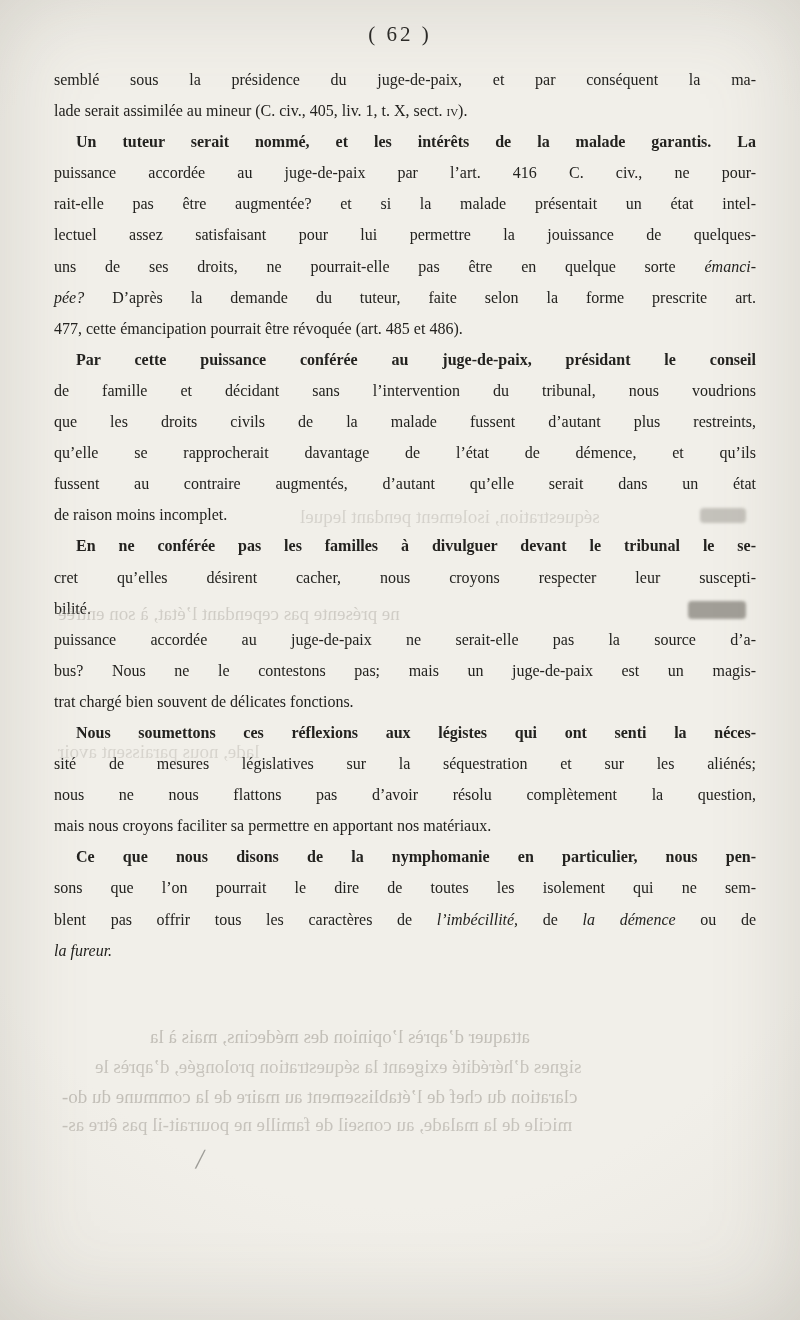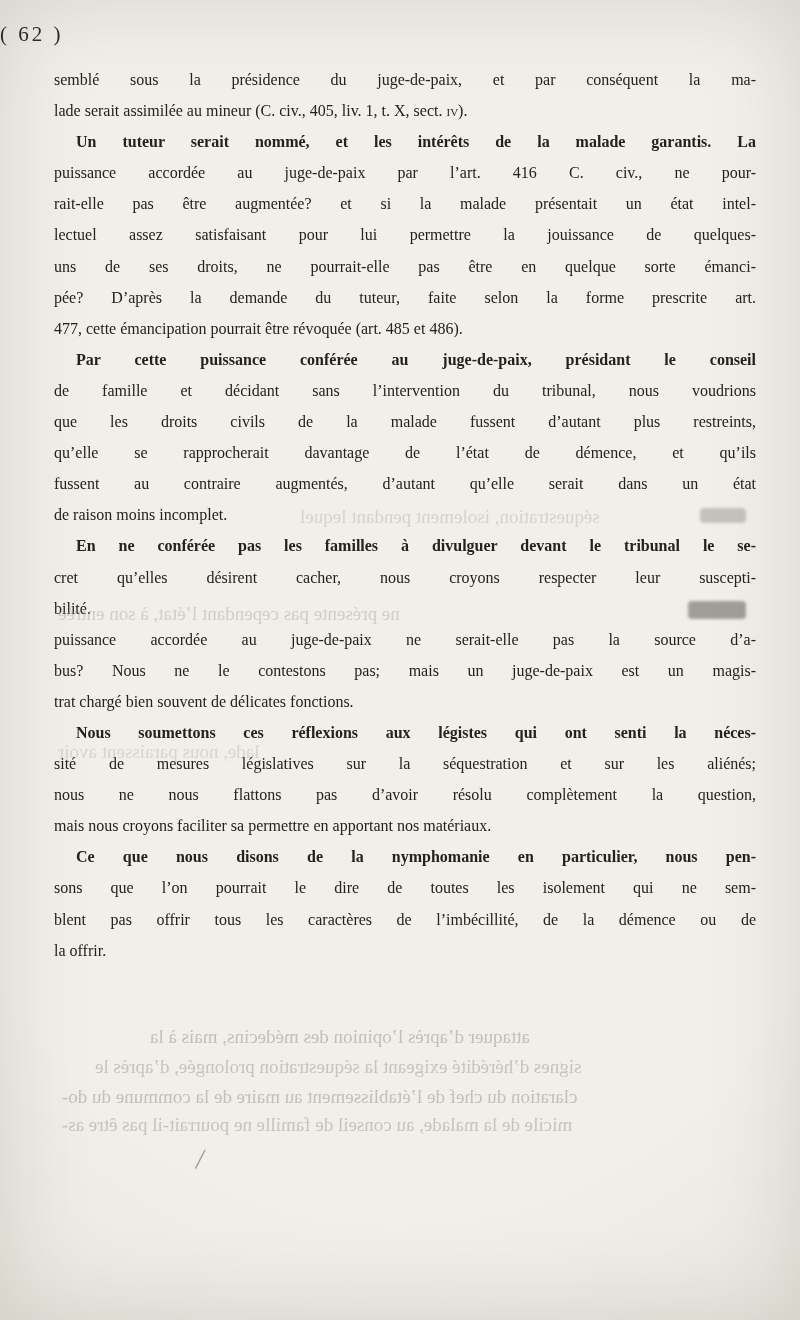--- a/index.html
+++ b/index.html
@@ -9,31 +9,31 @@
     width:800px;height:1320px;position:relative;overflow:hidden;
     background:#eceae5;
     font-family:"Liberation Serif","DejaVu Serif",serif;
   }
   .page{
     position:absolute;inset:0;
     background:radial-gradient(120% 90% at 50% 42%, #f1efe9 55%, #e1ded7 100%);
     box-shadow:inset 0 0 90px rgba(110,104,92,.20);
   }
   .page-number{
-    position:absolute;top:22px;left:0;width:100%;text-align:left;
+    position:absolute;top:22px;left:0;width:100%;text-align:center;
     font-size:21px;letter-spacing:3px;color:#2c2b28;
   }
   .text-block{
     position:absolute;top:64px;left:54px;width:702px;
     font-size:16px;line-height:31.1px;color:#23221f;
   }
   .line{text-align:justify;text-align-last:justify;-moz-text-align-last:justify;min-height:31.1px;}
   .line.last{text-align-last:left;-moz-text-align-last:left;}
   .line.indent{text-indent:22px;font-weight:bold;}
-  .it{}
+  .it{font-style:italic;}
   .sc{font-variant:small-caps;}
 
   
   .bleed{
     position:absolute;transform:scaleX(-1);
     color:#9d9890;font-size:19px;filter:blur(0.6px);
     opacity:.45;white-space:nowrap;
   }
   .b1{top:506px;left:300px;opacity:.32}
   .b2{top:603px;left:58px;opacity:.38}
@@ -94,21 +94,21 @@
       <div>
         <div class="line indent"><span>Nous soumettons ces réflexions aux légistes qui ont senti la néces-</span></div>
         <div class="line"><span>sité de mesures législatives sur la séquestration et sur les aliénés;</span></div>
         <div class="line"><span>nous ne nous flattons pas d’avoir résolu complètement la question,</span></div>
         <div class="line last"><span>mais nous croyons faciliter sa permettre en apportant nos matériaux.</span></div>
       </div>
       <div>
         <div class="line indent"><span>Ce que nous disons de la nymphomanie en particulier, nous pen-</span></div>
         <div class="line"><span>sons que l’on pourrait le dire de toutes les isolement qui ne sem-</span></div>
         <div class="line"><span>blent pas offrir tous les caractères de </span><span class="it">l’imbécillité,</span><span> de </span><span class="it">la démence</span><span> ou de</span></div>
-        <div class="line last"><span class="it">la offrir.</span></div>
+        <div class="line last"><span class="it">la fureur.</span></div>
       </div>
     </div>
 
   <div class="bleed b1">séquestration, isolement pendant lequel</div>
   <div class="bleed b2">ne présente pas cependant l’état, à son entrée</div>
   <div class="bleed b3">lade, nous paraissent avoir</div>
   <div class="bleed b4">attaquer d’après l’opinion des médecins, mais à la</div>
   <div class="bleed b5">signes d’hérédité exigeant la séquestration prolongée, d’après le</div>
   <div class="bleed b6">claration du chef de l’établissement au maire de la commune du do-</div>
   <div class="bleed b7">micile de la malade, au conseil de famille ne pourrait-il pas être as-</div>

